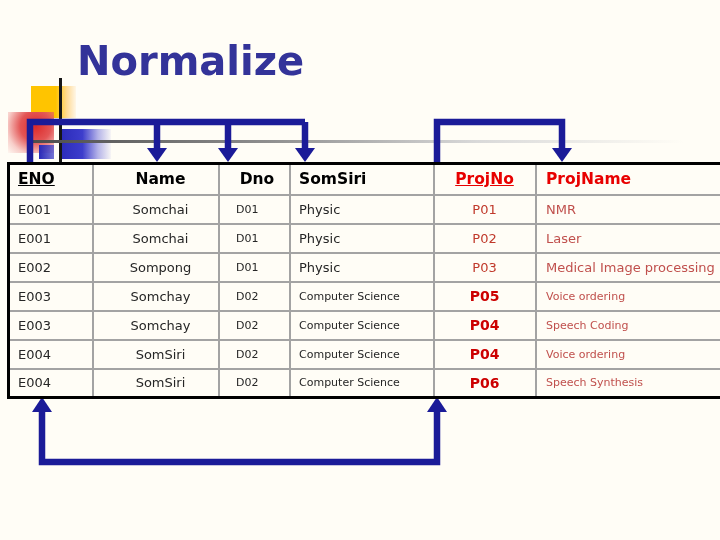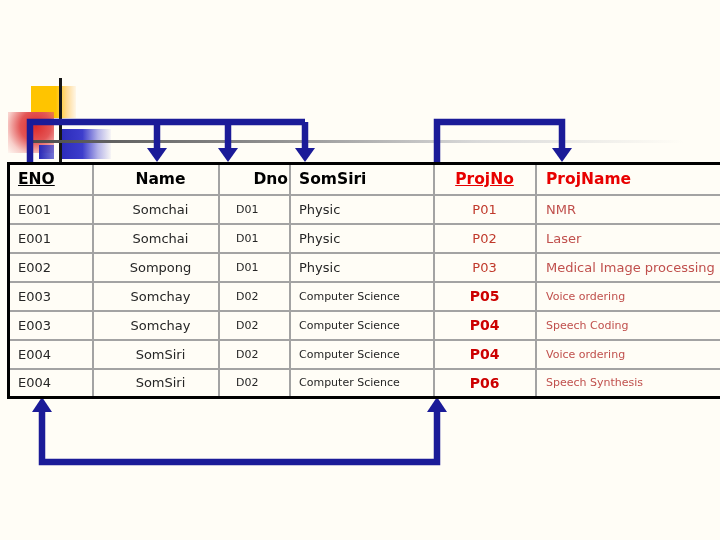--- a/index.html
+++ b/index.html
@@ -35,35 +35,36 @@
   table.rel thead tr{height:31px;}
   table.rel tbody tr{height:29px;}
   th{font-size:15.5px;font-weight:bold;color:#000;text-align:left;}
   td{font-size:13px;color:#262626;text-align:left;}
   .underline{text-decoration:underline;}
   .red-text{color:#e80000;}
   .col-eno{width:73px;padding-left:8px;}
   .col-name{width:113px;padding-left:10px;text-align:center;}
   .col-dno{width:62px;text-align:left;padding-left:16px;}
   td.col-dno{font-size:11px;}
-  th.col-dno{text-align:right;padding-left:6px;}
+  th.col-dno{text-align:center;padding-left:6px;}
   .col-deptname{width:133px;padding-left:8px;}
   .col-projno{width:99px;text-align:center;padding-left:0;}
   td.col-projno{color:#c0392b;}
   .col-projname{width:224px;padding-left:9px;}
   td.col-projname{color:#c0504d;}
   tr.emphasis td.col-deptname{font-size:11px;}
   tr.emphasis td.col-projname{font-size:11px;}
   tr.emphasis td.col-projno{font-weight:bold;font-size:14px;color:#cc0000;}
 </style>
 </head>
 <body>
 
 <div class="slide">
 
+  <div class="slide-title">Normalize</div>
 
   <div class="sq-yellow"></div>
   <div class="sq-red"></div>
   <div class="sq-blue"></div>
   <div class="sq-blue-small"></div>
   <div class="v-line"></div>
   <div class="h-line"></div>
 
   <svg class="arrow-layer" width="720" height="540" viewBox="0 0 720 540" xmlns="http://www.w3.org/2000/svg">
 

